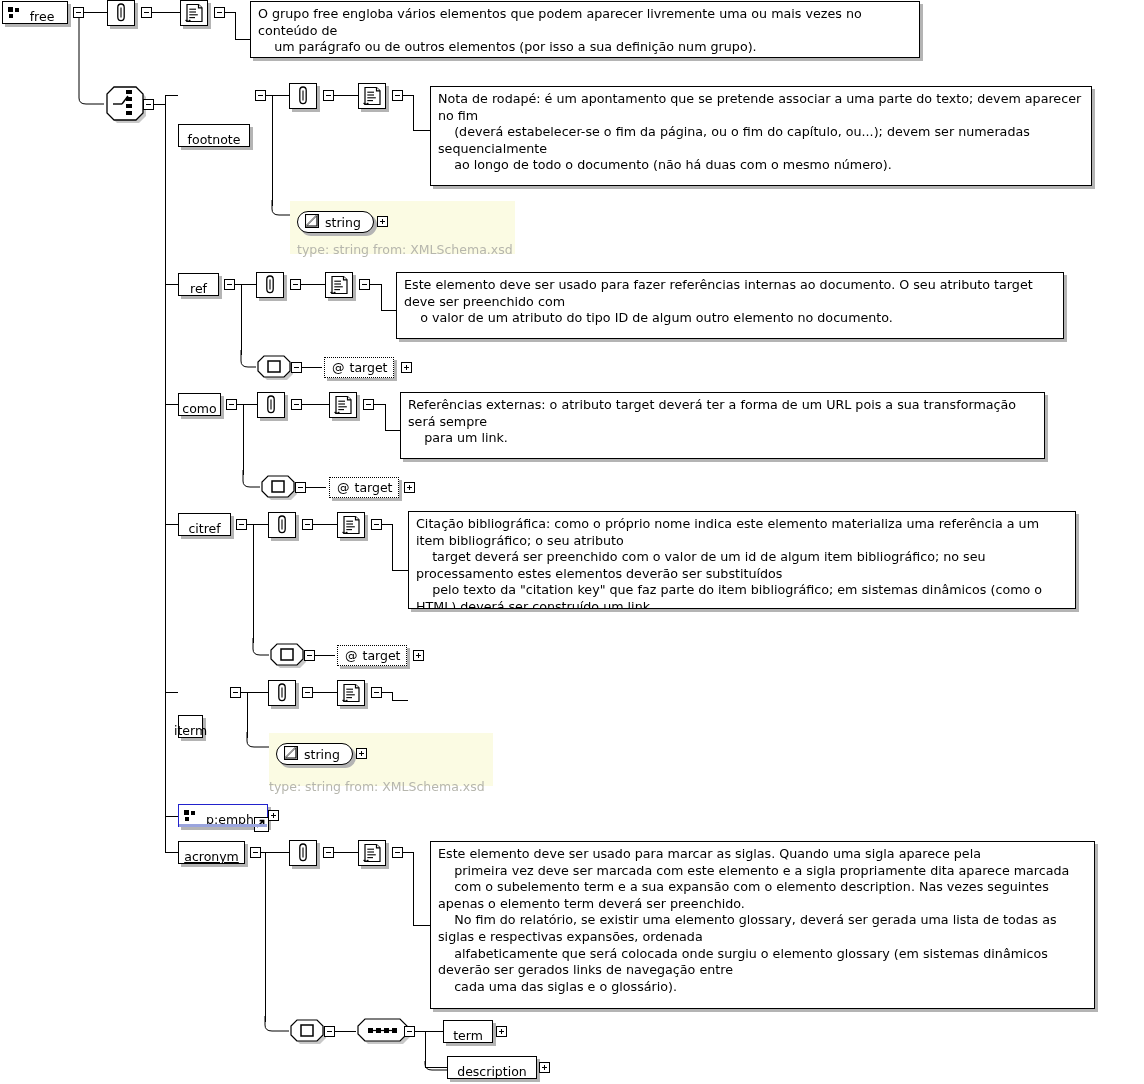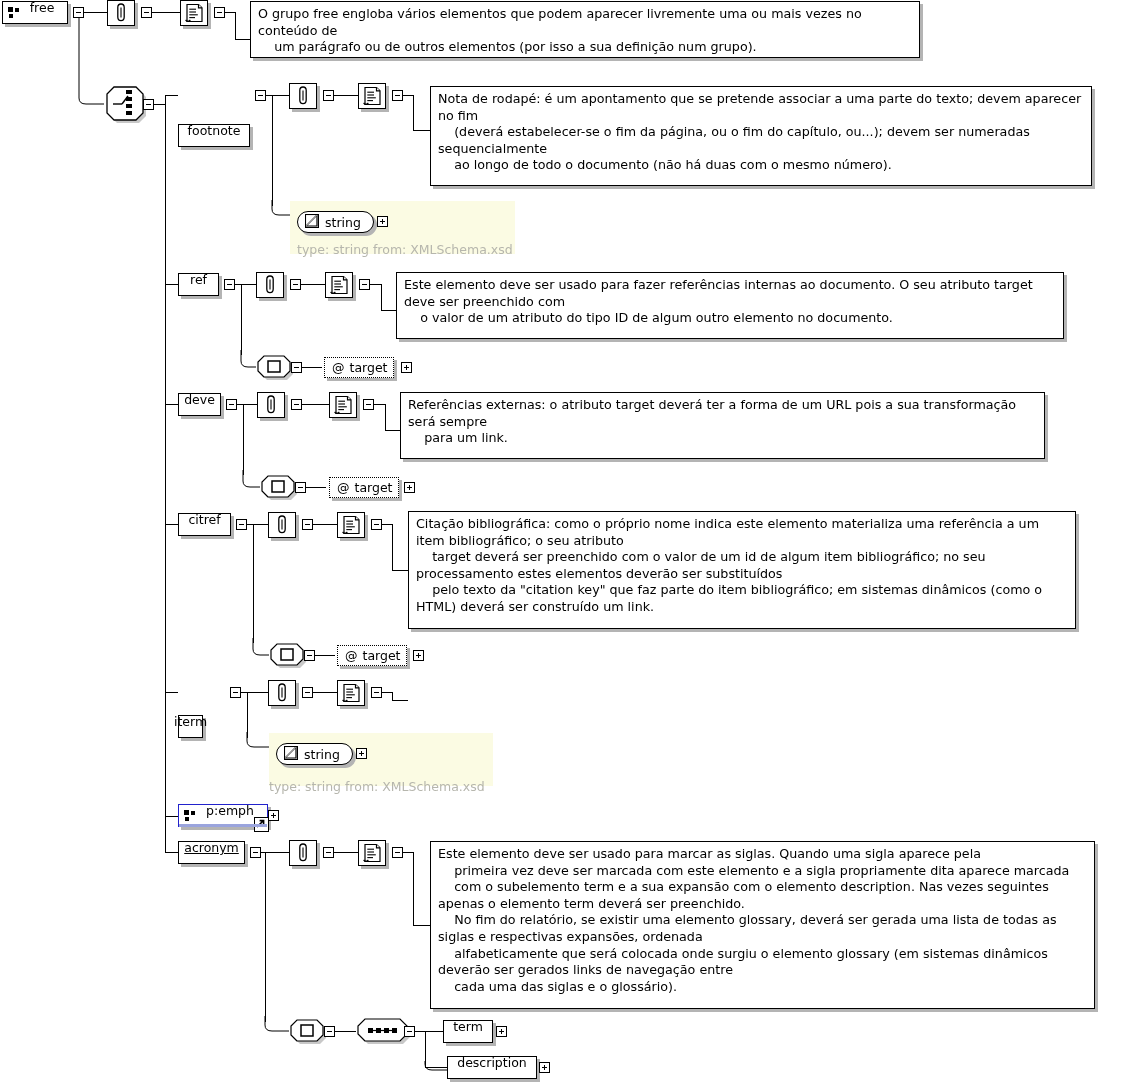--- a/index.html
+++ b/index.html
@@ -9,21 +9,21 @@
     color:#000;
     -webkit-font-smoothing:antialiased;
   }
   #canvas{position:relative;width:1144px;height:1084px;overflow:hidden;background:#fff;}
 
   
   .labelbox{
     position:absolute;box-sizing:border-box;
     background:#fff;border:1px solid #000;
     box-shadow:3px 3px 0 0 #b4b4b4;
-    display:flex;align-items:flex-start;justify-content:center;
+    display:flex;align-items:flex-end;justify-content:center;
     font-size:12.5px;line-height:1;white-space:nowrap;
     padding:0 8px;height:22px;
   }
   .labelbox.group{padding-left:22px;}
   .labelbox.ref-el{border:1px solid #2222cc;box-shadow:3px 3px 0 0 #b4b4b4;padding-left:22px;}
   .labelbox.ref-el::after{
     content:"";position:absolute;left:0;right:0;bottom:-1px;height:3px;background:#9aa4dd;
   }
 
   
@@ -357,21 +357,21 @@
   </div>
   <div class="hnd" style="left:291px;top:362px;"></div>
 
   <div class="attrbox" style="left:324px;top:357px;width:70px;">
     <span>@</span>
     <span>target</span>
   </div>
   <div class="hnd plus" style="left:401px;top:362px;"></div>
 
   <div class="labelbox" style="left:178px;top:393px;width:43px;height:23px;">
-    <span>deve</span>
+    <span>como</span>
   </div>
   <div class="hnd" style="left:226px;top:399px;"></div>
 
   <div class="iconbox" style="left:257px;top:392px;">
     <svg width="26" height="24" viewBox="0 0 26 24">
         <g stroke="#000" fill="none" stroke-width="1.3">
       <path d="M13 3 q3.2 0 3.2 3.2 V16 q0 3.6 -3.2 3.6 q-3.2 0 -3.2 -3.6 V6.2 q0 -3.2 3.2 -3.2 z"></path>
       <path d="M13 6.5 V16.4" stroke-width="1.1"></path>
         </g>
       </svg>
@@ -438,21 +438,21 @@
           <path d="M8.3 8.2 H15"></path>
           <path d="M8.3 11 H15"></path>
           <path d="M8.3 13.8 H16.8"></path>
           <path d="M8.3 16.6 H14"></path>
         </g>
       <path d="M4.6 19 q2.3 2.6 4.8 0" stroke="#000" fill="none" stroke-width="1.2"></path>
       </svg>
   </div>
   <div class="hnd" style="left:371px;top:519px;"></div>
 
-  <div class="docbox" style="left:408px;top:511px;width:668px;height:118px;">Citação bibliográfica: como o próprio nome indica este elemento materializa uma referência a um item bibliográfico; o seu atributo
+  <div class="docbox" style="left:408px;top:511px;width:668px;height:98px;">Citação bibliográfica: como o próprio nome indica este elemento materializa uma referência a um item bibliográfico; o seu atributo
     target deverá ser preenchido com o valor de um id de algum item bibliográfico; no seu processamento estes elementos deverão ser substituídos
     pelo texto da "citation key" que faz parte do item bibliográfico; em sistemas dinâmicos (como o HTML) deverá ser construído um link.</div>
 
   <div class="octwrap" style="left:269px;top:643px;width:40px;height:25px;">
     <svg width="40" height="25" viewBox="0 0 40 25">
       <polygon points="8,22 2,16 2,7 8,1 28,1 34,7 34,16 28,22" fill="#c8c8c8" transform="translate(3,3)"></polygon>
       <polygon points="8,22 2,16 2,7 8,1 28,1 34,7 34,16 28,22" fill="#fff" stroke="#000" stroke-width="1.2"></polygon>
       <rect x="12" y="6" width="12" height="11" fill="#fff" stroke="#000" stroke-width="1.5"></rect>
     </svg>
   </div>

